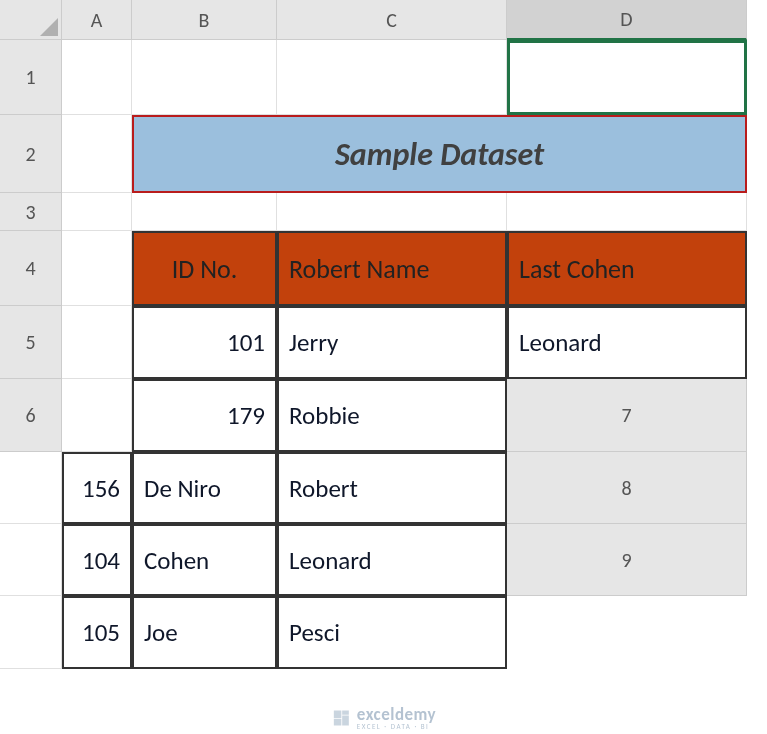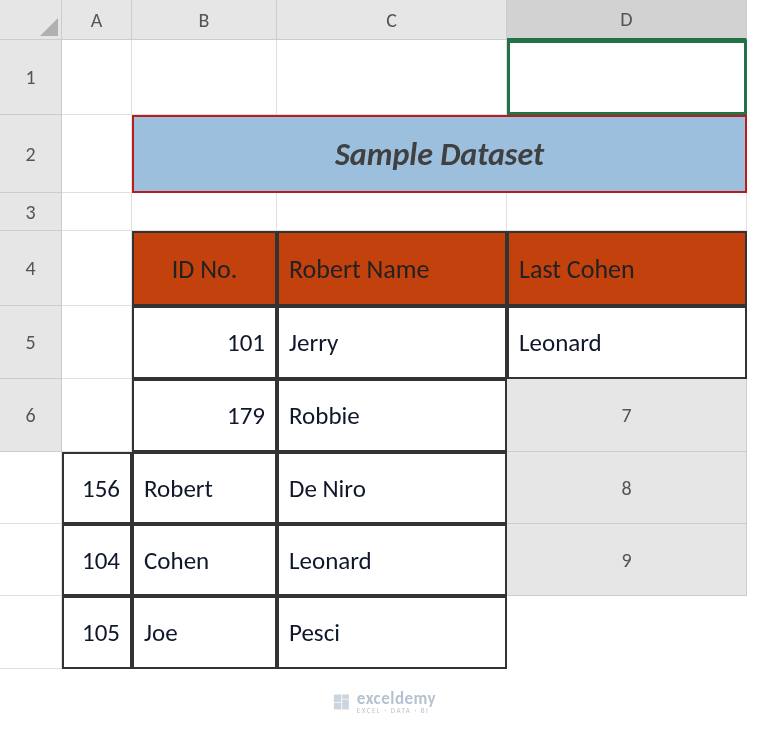--- a/index.html
+++ b/index.html
@@ -128,21 +128,21 @@
       position: relative;
       z-index: 2;
     }
     
     .merged-title {
       grid-column: 3 / 6;
     }
     
     .watermark {
       position: absolute;
-      bottom: 20px;
+      bottom: 4px;
       left: 50%;
       transform: translateX(-50%);
       display: flex;
       align-items: center;
       gap: 6px;
       opacity: 0.45;
       color: #5a7a9a;
       margin-top: 35px;
     }
     
@@ -208,22 +208,22 @@
   <div class="cell data-cell left">Leonard</div>
 
   <div class="row-header">6</div>
   <div class="cell"></div>
   <div class="cell data-cell right">179</div>
   <div class="cell data-cell left">Robbie</div>
 
   <div class="row-header">7</div>
   <div class="cell"></div>
   <div class="cell data-cell right">156</div>
+  <div class="cell data-cell left">De Niro</div>
   <div class="cell data-cell left">Robert</div>
-  <div class="cell data-cell left">De Niro</div>
 
   <div class="row-header">8</div>
   <div class="cell"></div>
   <div class="cell data-cell right">104</div>
   <div class="cell data-cell left">Cohen</div>
   <div class="cell data-cell left">Leonard</div>
 
   <div class="row-header">9</div>
   <div class="cell"></div>
   <div class="cell data-cell right">105</div>

